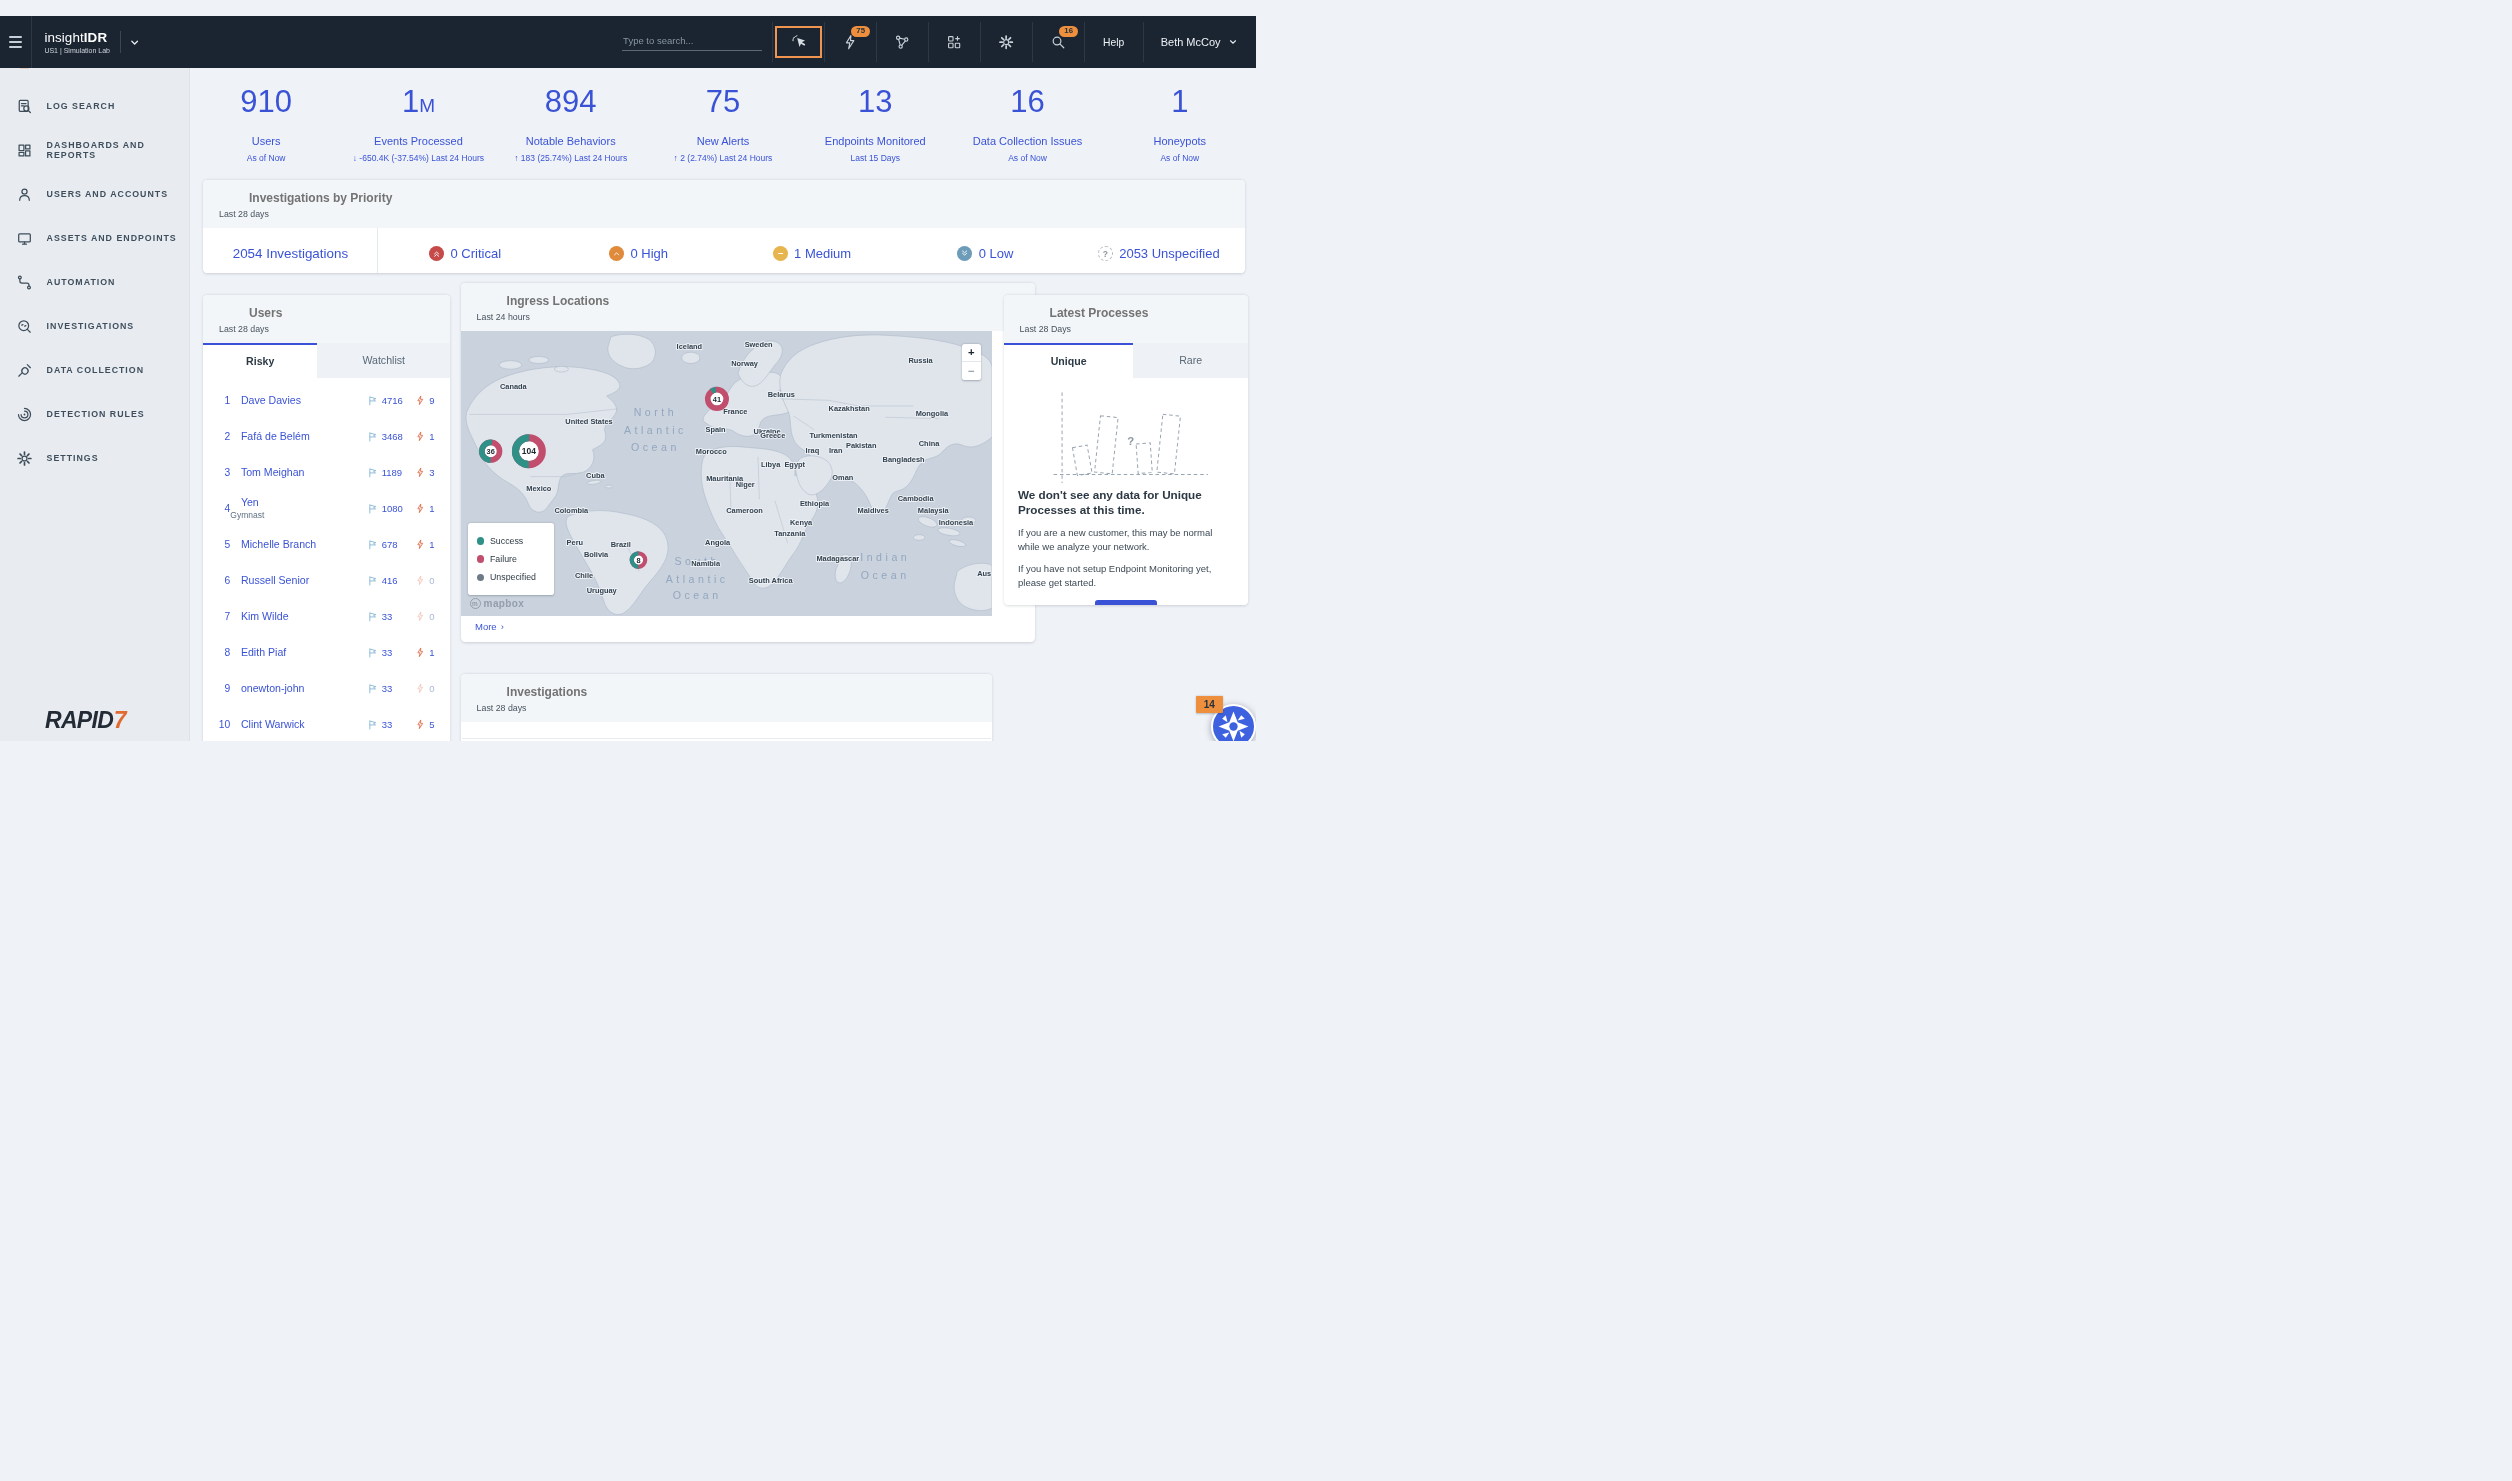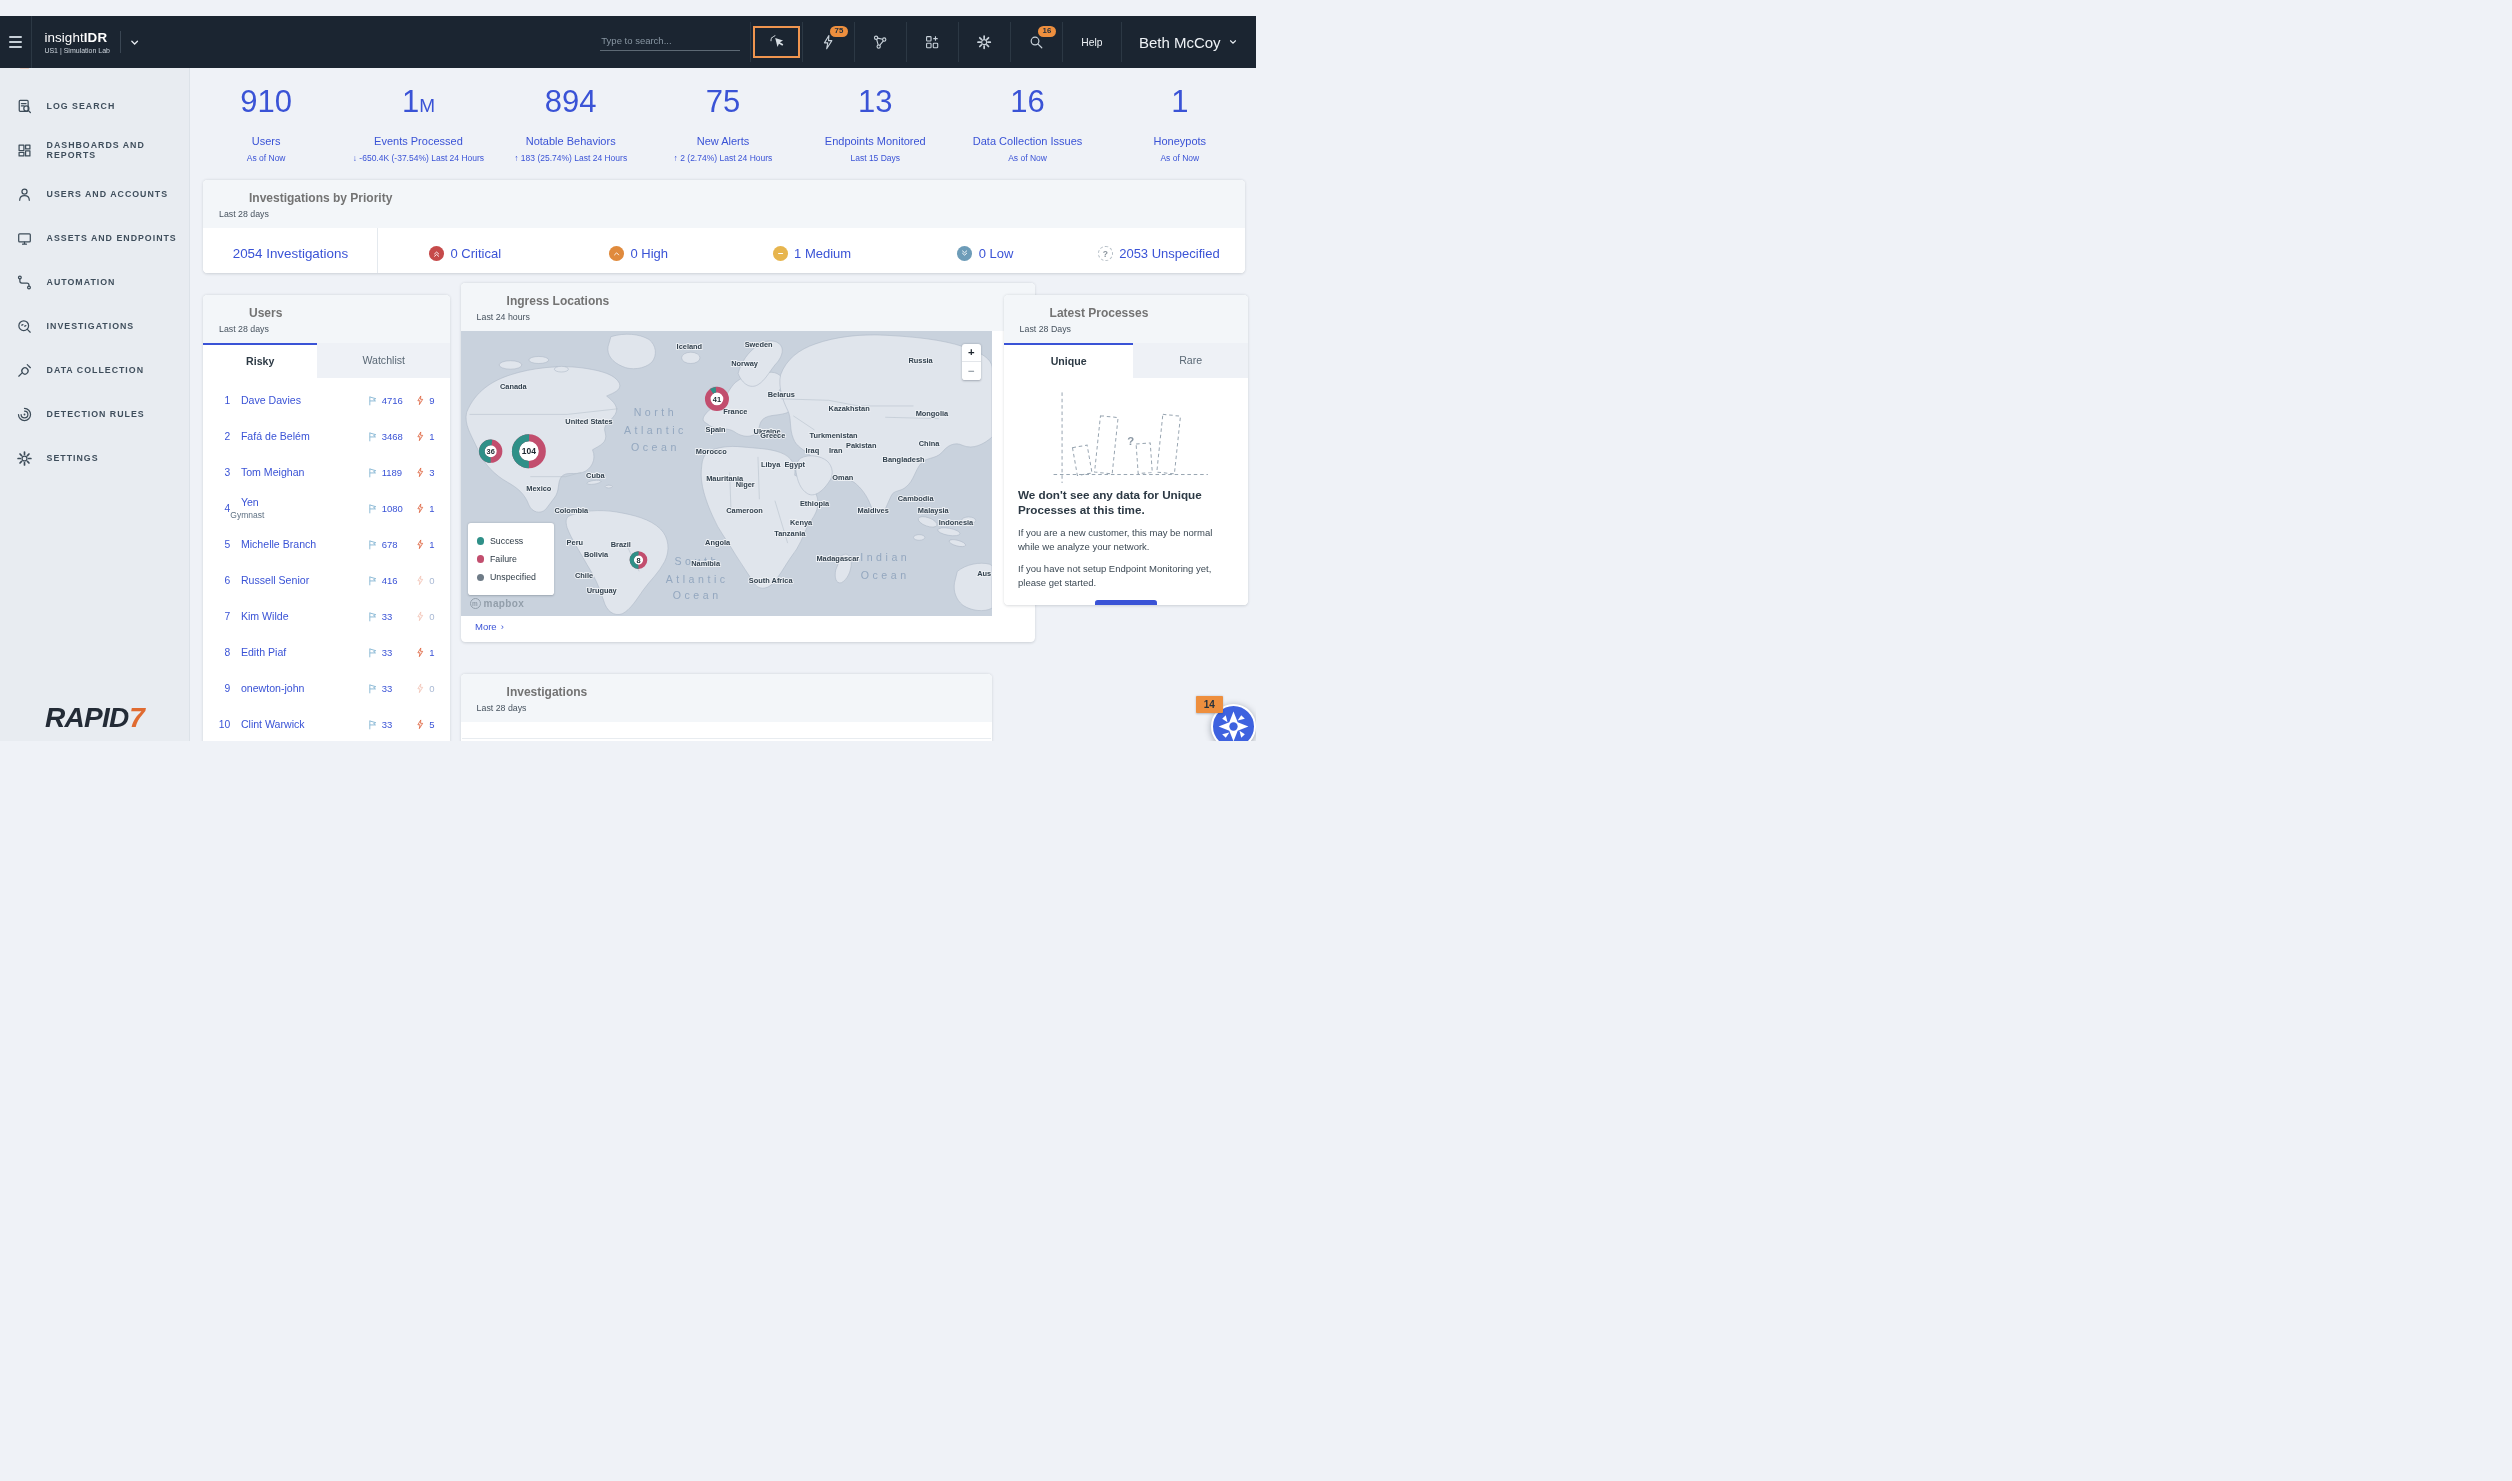--- a/index.html
+++ b/index.html
@@ -30,31 +30,31 @@
   .icell { position:relative; width:52px; height:40px; display:flex; align-items:center;
     justify-content:center; border-left:0.7px solid #2c3844; cursor:pointer; }
   .icell svg { display:block; }
   .orange-frame { width:47px; height:32px; border:2.1px solid #f0954f; display:flex;
     align-items:center; justify-content:center; }
   .nav-badge { position:absolute; top:3.5px; right:5.7px; background:#ee8f3e; color:#26313c;
     font-size:7.8px; font-weight:bold; border-radius:6.4px; padding:1.4px 5px; line-height:8.5px; }
   .nav-help { height:40px; display:flex; align-items:center; padding:0 18.4px;
     border-left:0.7px solid #2c3844; color:#eef2f6; font-size:10.3px; cursor:pointer; }
   .nav-user { height:40px; display:flex; align-items:center; gap:7px; padding:0 18.4px 0 17px;
-    border-left:0.7px solid #2c3844; color:#eef2f6; font-size:15px; cursor:pointer; }
+    border-left:0.7px solid #2c3844; color:#eef2f6; font-size:11px; cursor:pointer; }
   
   .sidebar { position:absolute; top:40px; left:0; width:190px; bottom:0; background:#e8ecf1;
     box-shadow:inset -0.7px 0 0 #d7dde4; z-index:20; }
   .side-item { height:44px; display:flex; align-items:center; padding-left:15.6px; gap:14px; cursor:pointer; }
   .side-item .side-icon { width:17px; height:17px; color:#3d4c59; flex:none; }
   .side-item .side-label { font-size:8.8px; font-weight:bold; letter-spacing:1px; color:#3f4e5c; }
   .side-item.active .side-icon { color:#e5773f; }
   .side-item.active .side-label { color:#e5773f; }
   .rapid7 { position:absolute; bottom:7px; left:45px; font-style:italic; font-weight:bold;
-    font-size:28px; letter-spacing:-0.7px; }
+    font-size:23px; letter-spacing:-0.7px; }
   .r7w { color:#232b36; } .r7s { color:#e06b31; margin-left:0.7px; }
   
   .main { position:absolute; left:190px; top:40px; right:0; bottom:0; background:#eff2f7; overflow:hidden; }
   .page-title { position:absolute; left:32px; top:11.3px; font-size:12px; font-weight:normal; color:#2e3b47; }
   
   .stats { position:absolute; top:41px; left:0; right:0; display:flex; }
   .stat { flex:1; text-align:center; cursor:pointer; }
   .stat-value { font-size:31px; line-height:41px; color:#3a53d6; font-weight:500; }
   .stat-suffix { font-size:19px; }
   .stat-label { margin-top:8.5px; font-size:11px; color:#3a53d6; }

